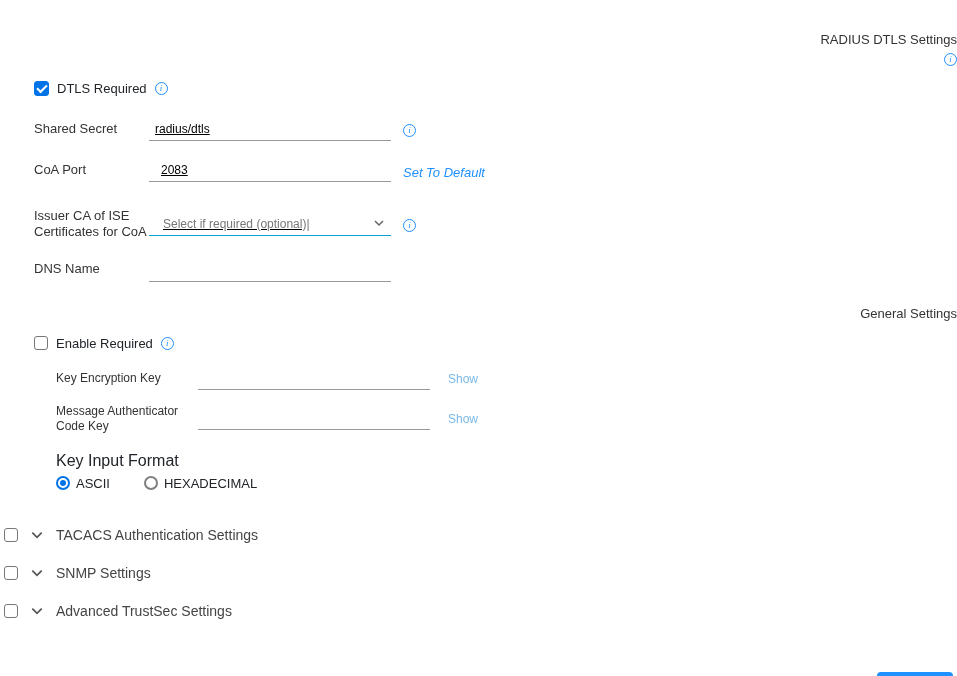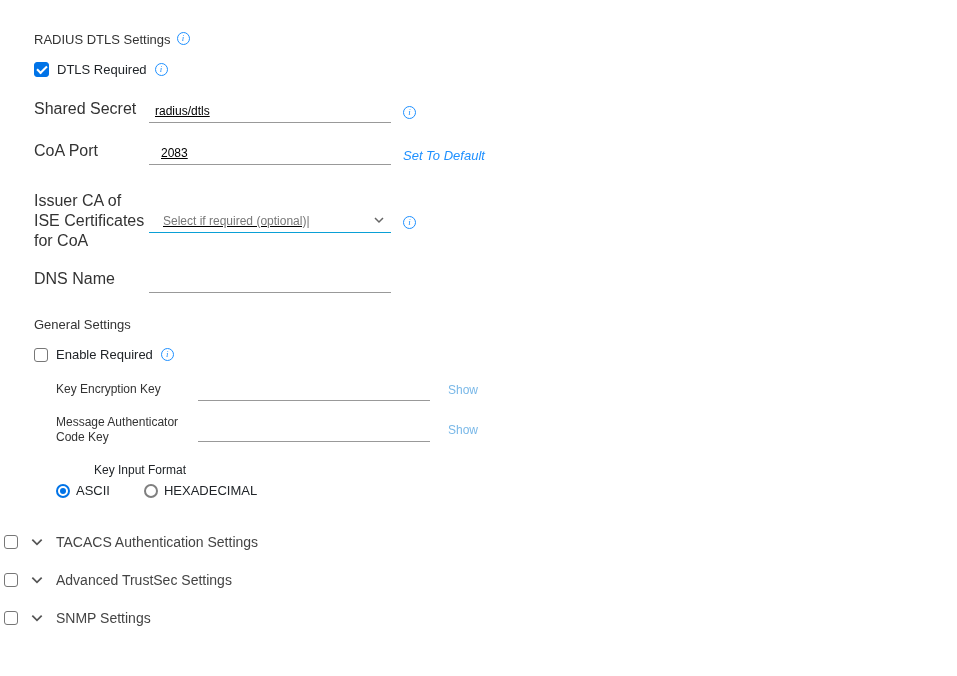--- a/index.html
+++ b/index.html
@@ -12,24 +12,25 @@
       width: 957px;
       background: #fff;
     }
     .content {
       padding: 20px 0 0 34px;
     }
     .section-title {
       font-size: 13px;
       font-weight: 400;
       display: flex;
-      align-items: flex-start;
+      align-items: flex-end;
       gap: 6px;
       margin: 12px 0 15px 0;
       color: #333;
+      flex-direction: column;
     }
     .info-icon {
       display: inline-flex;
       width: 13px;
       height: 13px;
       border: 1px solid #1e90ff;
       border-radius: 50%;
       color: #1e90ff;
       font-size: 9px;
       align-items: center;
@@ -77,21 +78,21 @@
       cursor: pointer;
       flex-shrink: 0;
     }
     .field-row {
       display: flex;
       align-items: flex-end;
       margin: 0 0 18px 0;
     }
     .field-label {
       width: 115px;
-      font-size: 16px;
+      font-size: 13px;
       color: #333;
       padding-bottom: 4px;
       line-height: 1.25;
     }
     .field-input {
       width: 242px;
       border: none;
       border-bottom: 1px solid #999;
       padding: 4px 6px;
       font-size: 12px;
@@ -207,23 +208,22 @@
       padding-bottom: 0;
     }
     .gs-field-label {
       width: 142px;
       font-size: 12px;
       color: #333;
       padding-bottom: 4px;
       line-height: 1.25;
     }
     .kif-label {
-      font-size: 12px;
+      font-size: 16px;
       margin-bottom: 4px;
-      margin-left: 38px;
     }
   </style>
 </head>
 <body>
 
 <div class="content">
 
   <div class="section-title">
     <span>RADIUS DTLS Settings</span>
     <span class="info-icon">i</span>
@@ -315,28 +315,28 @@
     </span>
     <span class="collapsible-title">TACACS Authentication Settings</span>
   </div>
   <div class="collapsible-row">
     <span class="plain-checkbox"></span>
     <span class="chevron-small">
       <svg width="14" height="14" viewBox="0 0 12 12">
           <path d="M2 4 L6 8 L10 4" fill="none" stroke="#555" stroke-width="1.5"></path>
         </svg>
     </span>
-    <span class="collapsible-title">Advanced TrustSec Settings</span>
+    <span class="collapsible-title">SNMP Settings</span>
   </div>
   <div class="collapsible-row">
     <span class="plain-checkbox"></span>
     <span class="chevron-small">
       <svg width="14" height="14" viewBox="0 0 12 12">
           <path d="M2 4 L6 8 L10 4" fill="none" stroke="#555" stroke-width="1.5"></path>
         </svg>
     </span>
-    <span class="collapsible-title">SNMP Settings</span>
+    <span class="collapsible-title">Advanced TrustSec Settings</span>
   </div>
 </div>
 
 <div class="footer">
   <button class="submit-btn">Submit</button>
 </div>
 
 </body></html>

